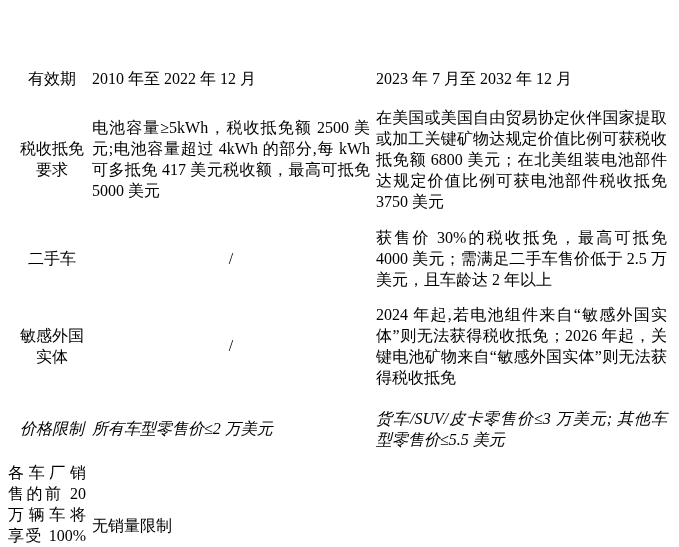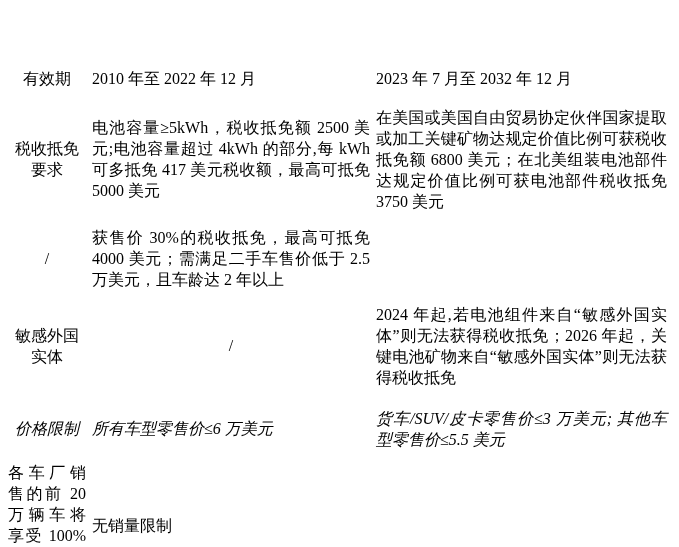--- a/index.html
+++ b/index.html
@@ -31,21 +31,21 @@
     display: flex;
     align-items: center;
   }
   .r1 { height: 40px; }
   .r2 { height: 122px; }
   .r3 { height: 76px; }
   .r4 { height: 99px; }
   .r5 { height: 67px; font-style: italic; }
   .r6 { height: 80px; }
   .label-cell {
-    justify-content: center;
+    justify-content: flex-end;
   }
   .label-cell .label-text {
     display: block;
     width: 68px;
     text-align: center;
   }
   .body-cell .cell-text {
     display: block;
     width: 100%;
     text-align: justify;
@@ -79,20 +79,23 @@
     </div>
     <div class="cell body-cell">
       <span class="cell-text">电池容量≥5kWh，税收抵免额 2500 美元;电池容量超过 4kWh 的部分,每 kWh 可多抵免 417 美元税收额，最高可抵免 5000 美元</span>
     </div>
     <div class="cell body-cell">
       <span class="cell-text">在美国或美国自由贸易协定伙伴国家提取或加工关键矿物达规定价值比例可获税收抵免额 6800 美元；在北美组装电池部件达规定价值比例可获电池部件税收抵免 3750 美元</span>
     </div>
   </div>
 
   <div class="t-row r3">
+    <div class="cell label-cell">
+      <span class="label-text">二手车</span>
+    </div>
     <div class="cell body-cell slash-cell">
       <span>/</span>
     </div>
     <div class="cell body-cell">
       <span class="cell-text">获售价 30%的税收抵免，最高可抵免 4000 美元；需满足二手车售价低于 2.5 万美元，且车龄达 2 年以上</span>
     </div>
   </div>
 
   <div class="t-row r4">
     <div class="cell label-cell">
@@ -104,21 +107,21 @@
     <div class="cell body-cell">
       <span class="cell-text">2024 年起,若电池组件来自“敏感外国实体”则无法获得税收抵免；2026 年起，关键电池矿物来自“敏感外国实体”则无法获得税收抵免</span>
     </div>
   </div>
 
   <div class="t-row r5">
     <div class="cell label-cell">
       <span class="label-text">价格限制</span>
     </div>
     <div class="cell body-cell">
-      <span class="cell-text">所有车型零售价≤6 万美元</span>
+      <span class="cell-text">所有车型零售价≤2 万美元</span>
     </div>
     <div class="cell body-cell">
       <span class="cell-text">货车/SUV/皮卡零售价≤3 万美元; 其他车型零售价≤5.5 美元</span>
     </div>
   </div>
 
   <div class="t-row r6">
     <div class="cell body-cell">
       <span class="cell-text">各车厂销售的前 20 万辆车将享受 100%的税收抵免</span>
     </div>

